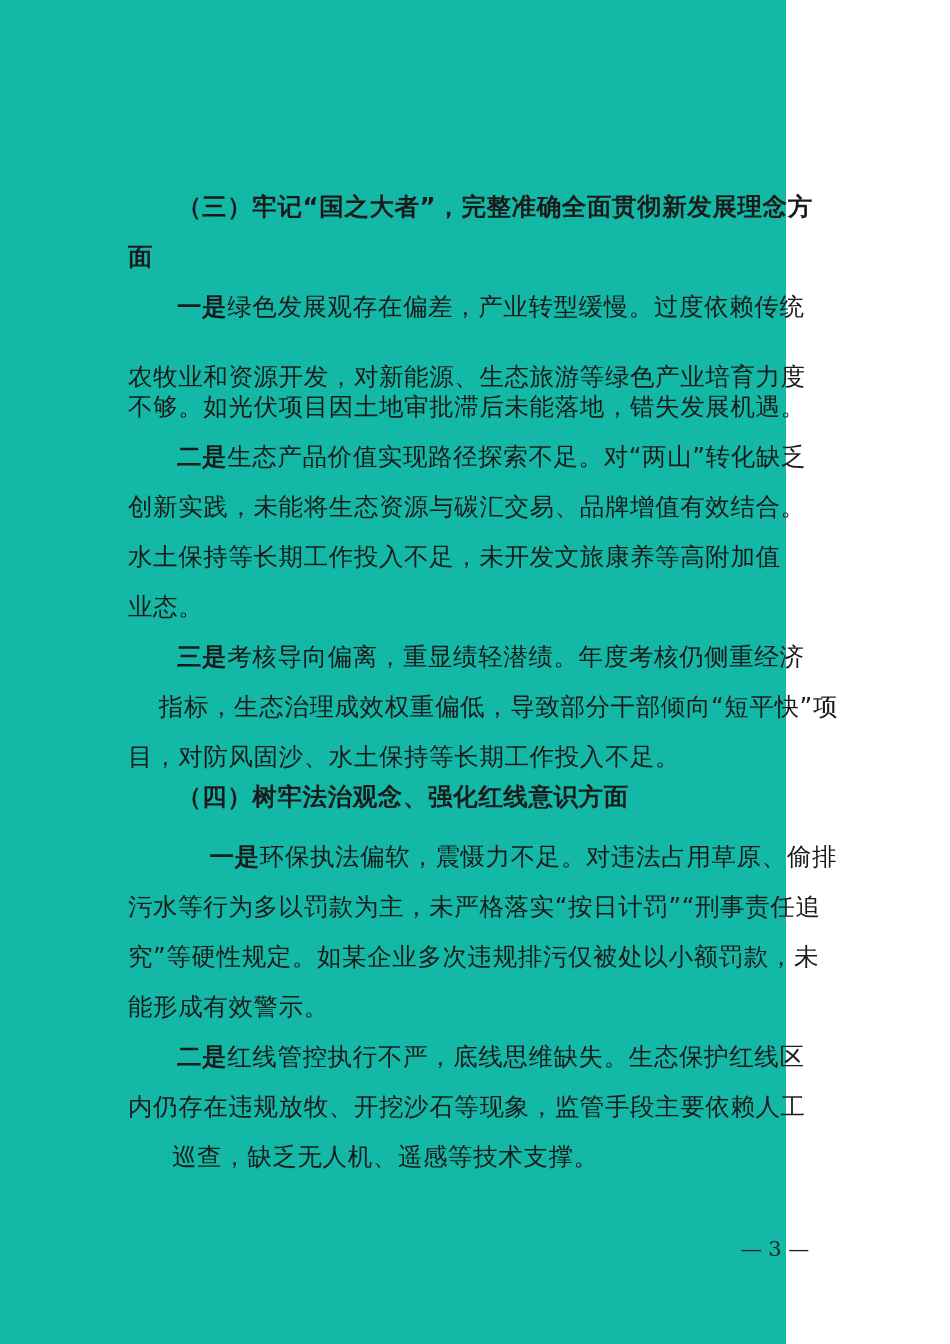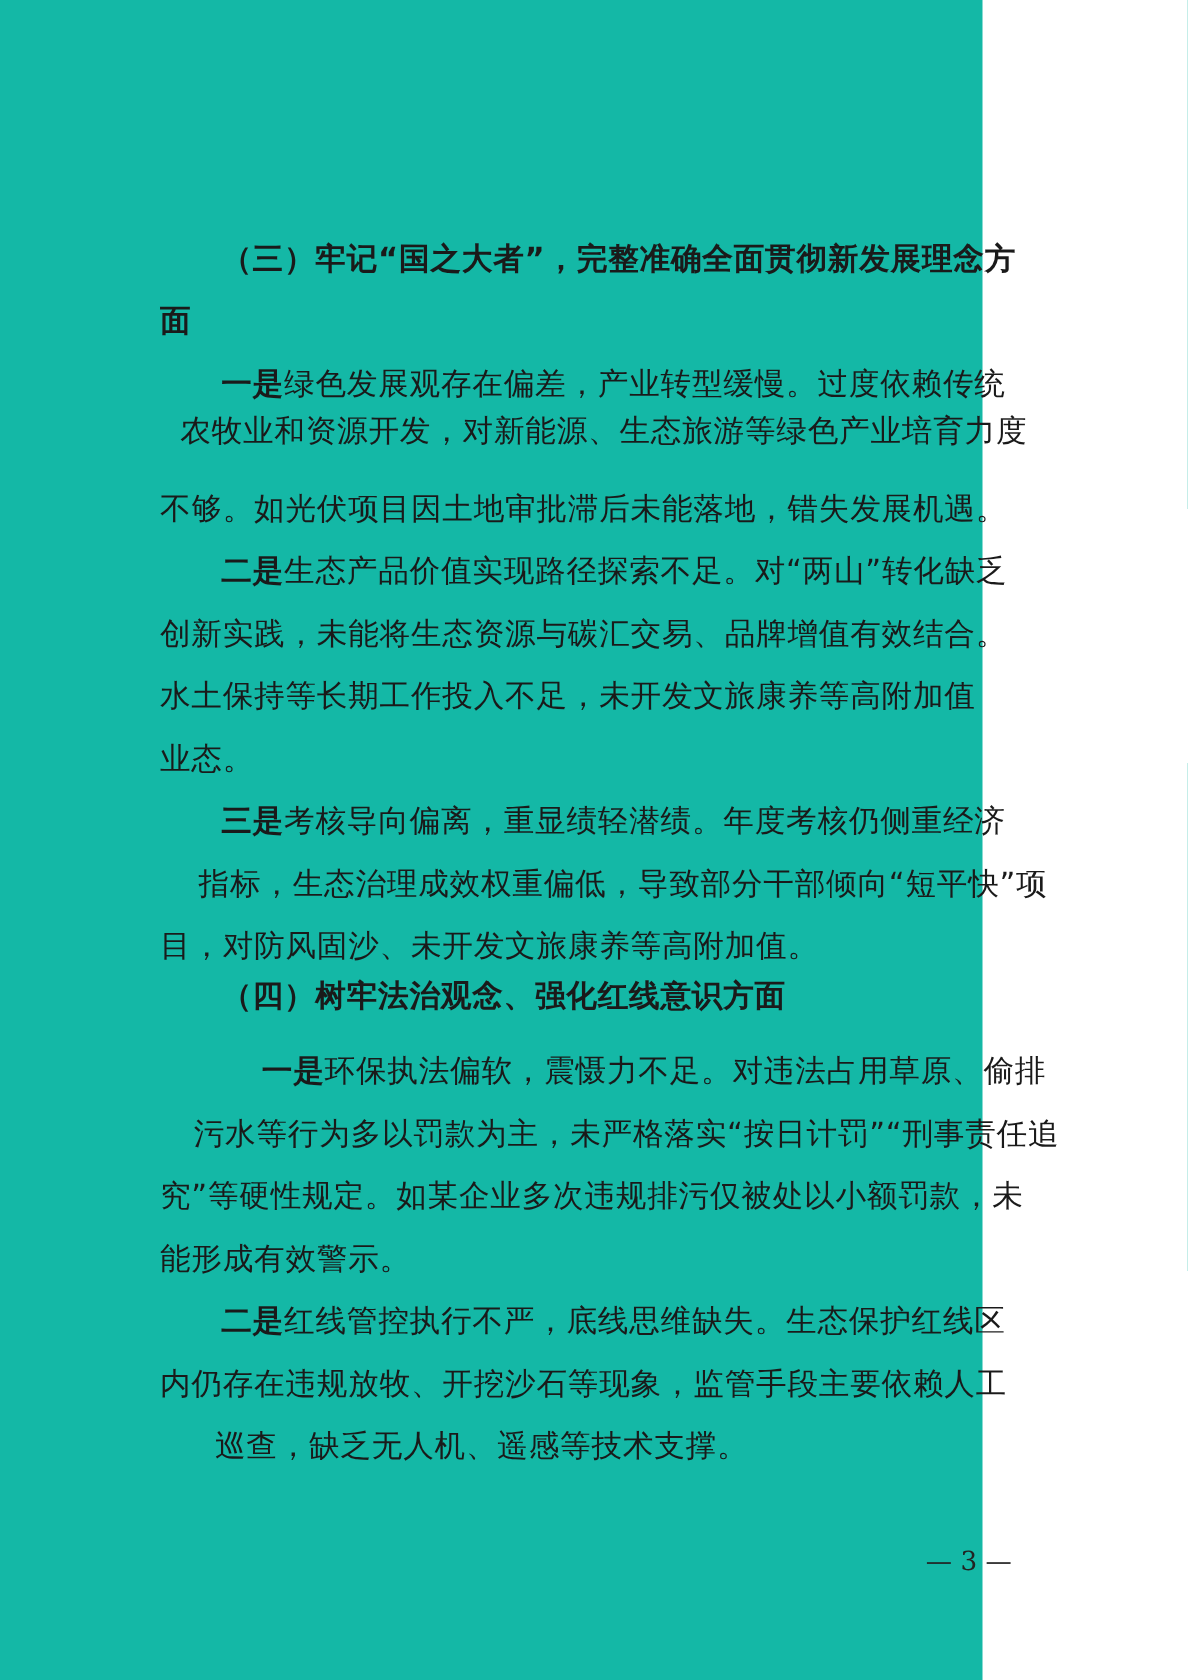--- a/index.html
+++ b/index.html
@@ -49,36 +49,36 @@
   </style>
 </head>
 <body>
 
 <div class="page">
 
   <div class="line indent heading" style="top:182px;">（三）牢记“国之大者”，完整准确全面贯彻新发展理念方</div>
   <div class="line heading" style="top:232px;">面</div>
 
   <div class="line indent" style="top:282px;"><span class="bold">一是</span><span>绿色发展观存在偏差，产业转型缓慢。过度依赖传统</span></div>
-  <div class="line" style="top:320px;text-align:center;">农牧业和资源开发，对新能源、生态旅游等绿色产业培育力度</div>
+  <div class="line" style="top:352px;">农牧业和资源开发，对新能源、生态旅游等绿色产业培育力度</div>
   <div class="line" style="top:382px;">不够。如光伏项目因土地审批滞后未能落地，错失发展机遇。</div>
 
   <div class="line indent" style="top:432px;"><span class="bold">二是</span><span>生态产品价值实现路径探索不足。对“两山”转化缺乏</span></div>
   <div class="line" style="top:482px;">创新实践，未能将生态资源与碳汇交易、品牌增值有效结合。</div>
   <div class="line" style="top:532px;">水土保持等长期工作投入不足，未开发文旅康养等高附加值</div>
   <div class="line" style="top:582px;">业态。</div>
 
   <div class="line indent" style="top:632px;"><span class="bold">三是</span><span>考核导向偏离，重显绩轻潜绩。年度考核仍侧重经济</span></div>
   <div class="line" style="top:682px;text-align:right;">指标，生态治理成效权重偏低，导致部分干部倾向“短平快”项</div>
-  <div class="line" style="top:732px;">目，对防风固沙、未开发文旅康养等高附加值。</div>
+  <div class="line" style="top:732px;">目，对防风固沙、水土保持等长期工作投入不足。</div>
 
   <div class="line indent heading" style="top:772px;">（四）树牢法治观念、强化红线意识方面</div>
 
   <div class="line indent" style="top:832px;text-align:right;"><span class="bold">一是</span><span>环保执法偏软，震慑力不足。对违法占用草原、偷排</span></div>
-  <div class="line" style="top:882px;margin-left:27px;">污水等行为多以罚款为主，未严格落实“按日计罚”“刑事责任追</div>
+  <div class="line" style="top:882px;">污水等行为多以罚款为主，未严格落实“按日计罚”“刑事责任追</div>
   <div class="line" style="top:932px;">究”等硬性规定。如某企业多次违规排污仅被处以小额罚款，未</div>
   <div class="line" style="top:982px;">能形成有效警示。</div>
 
   <div class="line indent" style="top:1032px;"><span class="bold">二是</span><span>红线管控执行不严，底线思维缺失。生态保护红线区</span></div>
   <div class="line" style="top:1082px;">内仍存在违规放牧、开挖沙石等现象，监管手段主要依赖人工</div>
   <div class="line" style="top:1132px;margin-left:44px;">巡查，缺乏无人机、遥感等技术支撑。</div>
 
   <div class="pagenum">— 3 —</div>
 </div>
 

